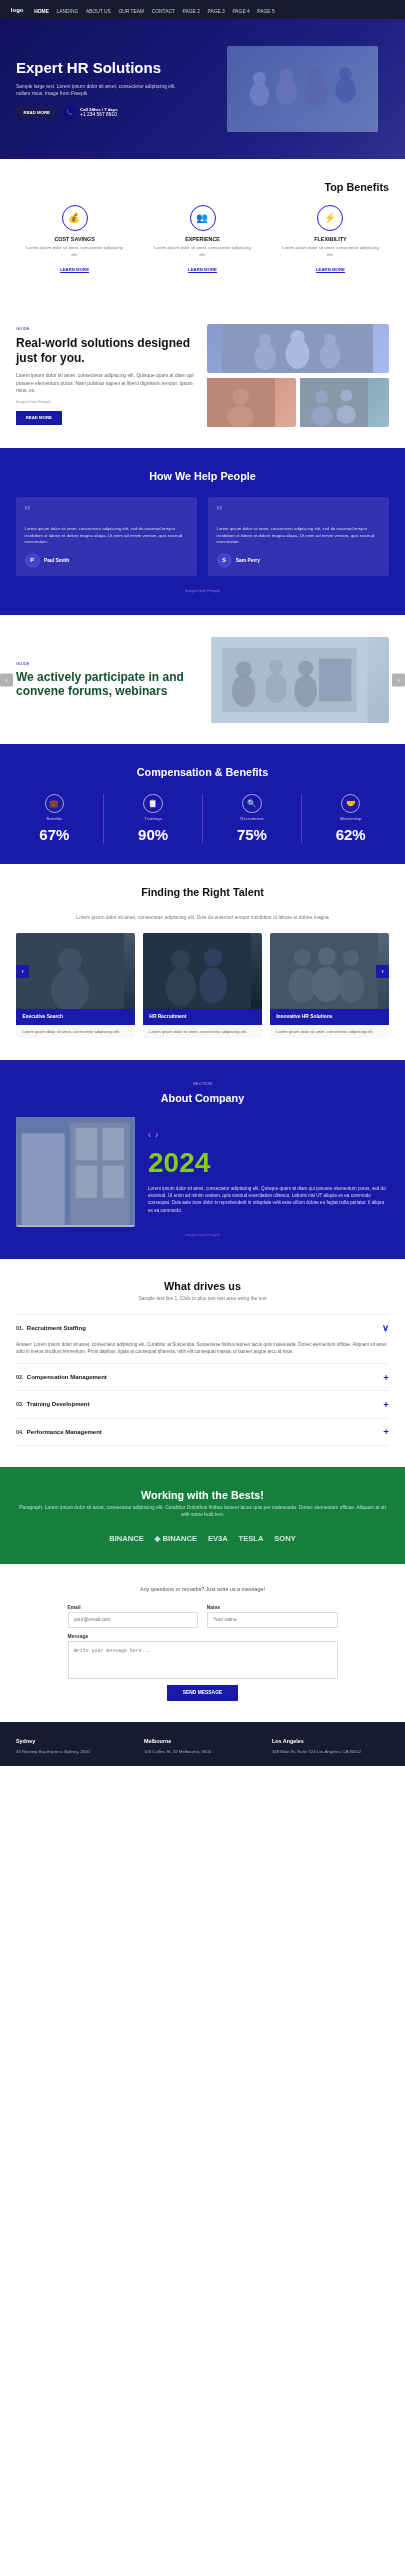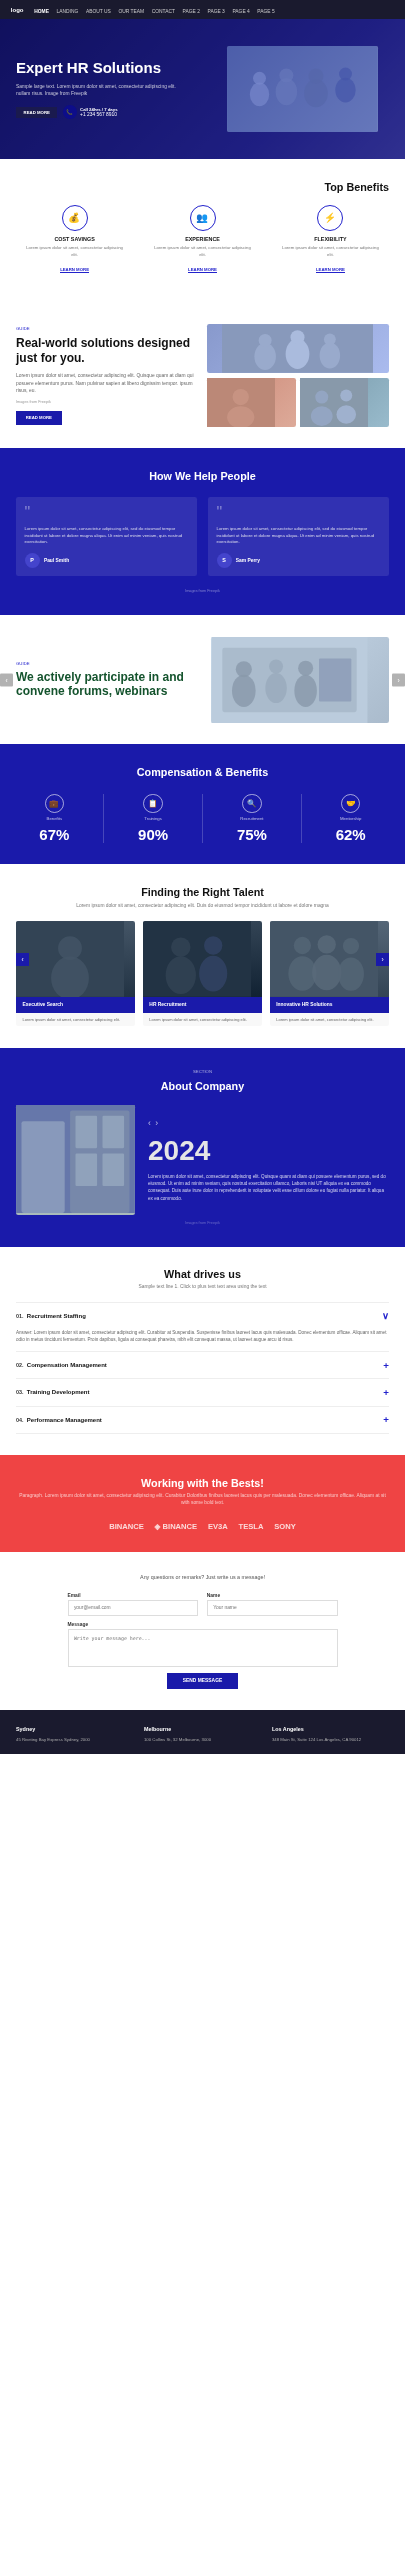--- a/index.html
+++ b/index.html
@@ -422,21 +422,21 @@
 
     
     .talent-section {
       padding: 21.6px 16px;
       background: #fff;
     }
     .talent-title {
       text-align: center;
       font-size: 10.8px;
       font-weight: 900;
-      margin-bottom: 5px;
+      margin-bottom: 17px;
       color: #111;
     }
     .talent-subtitle {
       text-align: center;
       font-size: 4.9px;
       color: #777;
       margin-bottom: 13px;
     }
     .talent-carousel {
       position: relative;
@@ -527,21 +527,21 @@
       border-radius: 2.2px;
       flex-shrink: 0;
     }
     .about-right {
       flex: 1;
       color: #fff;
     }
     .about-year {
       font-size: 28px;
       font-weight: 900;
-      color: #e5e5e5;
+      color: #84cc16;
       margin-bottom: 5.4px;
     }
     .about-text {
       font-size: 4.6px;
       color: rgba(255,255,255,0.8);
       line-height: 1.6;
     }
     .about-nav {
       display: flex;
       gap: 4.3px;
@@ -614,21 +614,21 @@
       color: #666;
       line-height: 1.6;
     }
     .faq-number {
       font-size: 5.4px;
       color: #333;
     }
 
     
     .bests-section {
-      background: #ef4444;
+      background: #15803d;
       padding: 21.6px 16px;
     }
     .bests-title {
       text-align: center;
       font-size: 10.8px;
       font-weight: 900;
       color: #fff;
       margin-bottom: 3.2px;
     }
     .bests-subtitle {

